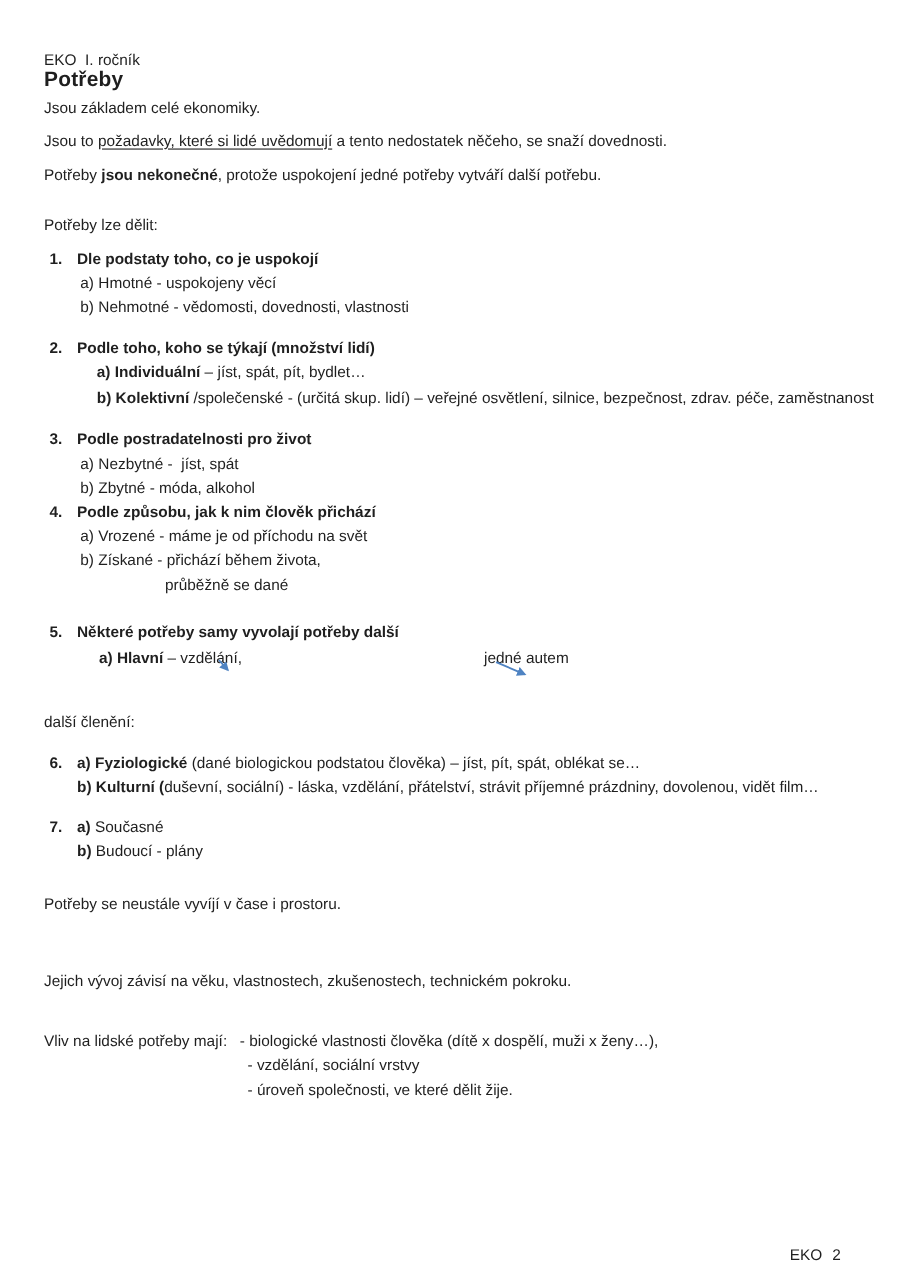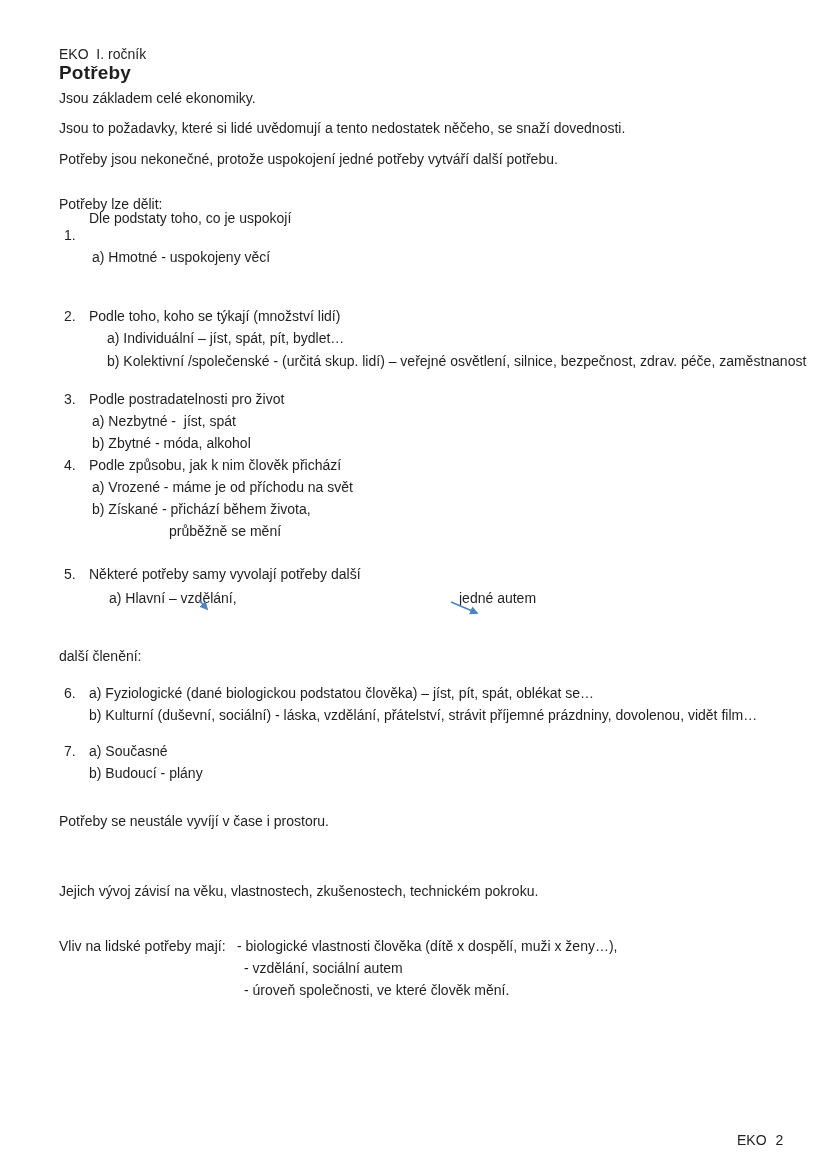--- a/index.html
+++ b/index.html
@@ -14,24 +14,23 @@
     background: #ffffff;
     font-family: "Liberation Sans", sans-serif;
     font-size: 14px;
     color: #1f1f1f;
     overflow: hidden;
   }
   .line {
     position: absolute;
     white-space: pre;
     line-height: 17px;
-    margin-left: 19px;
   }
-  .b { font-weight: normal; }
-  .u { text-underline-offset: 2px; }
+  .b { font-weight: bold; }
+  .u { text-decoration: underline; text-underline-offset: 2px; }
   .title-line {
     font-size: 19px;
     font-weight: bold;
     line-height: 24px;
     letter-spacing: 0.2px;
   }
   .overlay {
     position: absolute;
     left: 0;
     top: 0;
@@ -49,38 +48,39 @@
 
   <div class="line" style="top:90px;left:40px">Jsou základem celé ekonomiky.</div>
 
   <div class="line" style="top:120px;left:40px"><span>Jsou to </span><span class="u">požadavky, které si lidé uvědomují</span><span> a tento nedostatek něčeho, se snaží dovednosti.</span></div>
 
   <div class="line" style="top:151px;left:40px"><span>Potřeby </span><span class="b">jsou nekonečné</span><span>, protože uspokojení jedné potřeby vytváří další potřebu.</span></div>
 
   <div class="line" style="top:196px;left:40px">Potřeby lze dělit:</div>
 
   <div class="line b" style="top:227px;left:45px">1.</div>
-  <div class="line b" style="top:210px;left:70px">Dle podstaty toho, co je uspokojí</div>
+  <div class="line b" style="top:227px;left:70px">Dle podstaty toho, co je uspokojí</div>
   <div class="line" style="top:249px;left:73px">a) Hmotné - uspokojeny věcí</div>
+  <div class="line" style="top:271px;left:73px">b) Nehmotné - vědomosti, dovednosti, vlastnosti</div>
 
   <div class="line b" style="top:308px;left:45px">2.</div>
   <div class="line b" style="top:308px;left:70px">Podle toho, koho se týkají (množství lidí)</div>
   <div class="line" style="top:330px;left:88px"><span class="b">a) Individuální</span><span> – jíst, spát, pít, bydlet…</span></div>
   <div class="line" style="top:353px;left:88px"><span class="b">b) Kolektivní</span><span> /společenské - (určitá skup. lidí) – veřejné osvětlení, silnice, bezpečnost, zdrav. péče, zaměstnanost</span></div>
 
   <div class="line b" style="top:391px;left:45px">3.</div>
   <div class="line b" style="top:391px;left:70px">Podle postradatelnosti pro život</div>
   <div class="line" style="top:413px;left:73px">a) Nezbytné -  jíst, spát</div>
   <div class="line" style="top:435px;left:73px">b) Zbytné - móda, alkohol</div>
 
   <div class="line b" style="top:457px;left:45px">4.</div>
   <div class="line" style="top:479px;left:73px">a) Vrozené - máme je od příchodu na svět</div>
   <div class="line b" style="top:457px;left:70px">Podle způsobu, jak k nim člověk přichází</div>
   <div class="line" style="top:501px;left:73px">b) Získané - přichází během života,</div>
-  <div class="line" style="top:523px;left:150px">průběžně se mění</div>
+  <div class="line" style="top:523px;left:150px">průběžně se dané</div>
 
   <div class="line b" style="top:566px;left:45px">5.</div>
   <div class="line b" style="top:566px;left:70px">Některé potřeby samy vyvolají potřeby další</div>
   <div class="line" style="top:590px;left:90px"><span class="b">a) Hlavní</span><span> – vzdělání,</span></div>
   <div class="line" style="top:590px;left:440px">jedné autem</div>
 
   <div class="line" style="top:648px;left:40px">další členění:</div>
 
   <div class="line b" style="top:685px;left:45px">6.</div>
   <div class="line" style="top:707px;left:70px"><span class="b">b) Kulturní (</span><span>duševní, sociální) - láska, vzdělání, přátelství, strávit příjemné prázdniny, dovolenou, vidět film…</span></div>
@@ -88,22 +88,22 @@
 
   <div class="line b" style="top:743px;left:45px">7.</div>
   <div class="line" style="top:743px;left:70px"><span class="b">a)</span><span> Současné</span></div>
   <div class="line" style="top:765px;left:70px"><span class="b">b)</span><span> Budoucí - plány</span></div>
 
   <div class="line" style="top:813px;left:40px">Potřeby se neustále vyvíjí v čase i prostoru.</div>
   <div class="line" style="top:883px;left:40px">Jejich vývoj závisí na věku, vlastnostech, zkušenostech, technickém pokroku.</div>
 
   <div class="line" style="top:938px;left:40px">Vliv na lidské potřeby mají:</div>
   <div class="line" style="top:938px;left:218px">- biologické vlastnosti člověka (dítě x dospělí, muži x ženy…),</div>
-  <div class="line" style="top:960px;left:225px">- vzdělání, sociální autem</div>
-  <div class="line" style="top:982px;left:225px">- úroveň společnosti, ve které člověk mění.</div>
+  <div class="line" style="top:960px;left:225px">- vzdělání, sociální vrstvy</div>
+  <div class="line" style="top:982px;left:225px">- úroveň společnosti, ve které dělit žije.</div>
 
   <div class="line" style="top:1132px;left:718px"><span>EKO</span><span class="footer-page">2</span></div>
 
   <svg class="overlay" width="828" height="1170" viewBox="0 0 828 1170">
     <defs>
       <marker id="arrowhead" markerWidth="7" markerHeight="7" refX="4" refY="2.5" orient="auto">
         <path d="M0,0 L5,2.5 L0,5 Z" fill="#4f83c2"></path>
       </marker>
     </defs>
     <line x1="199" y1="600" x2="207" y2="609" stroke-width="1.7" marker-end="url(#arrowhead)" stroke="#4f83c2"></line>

